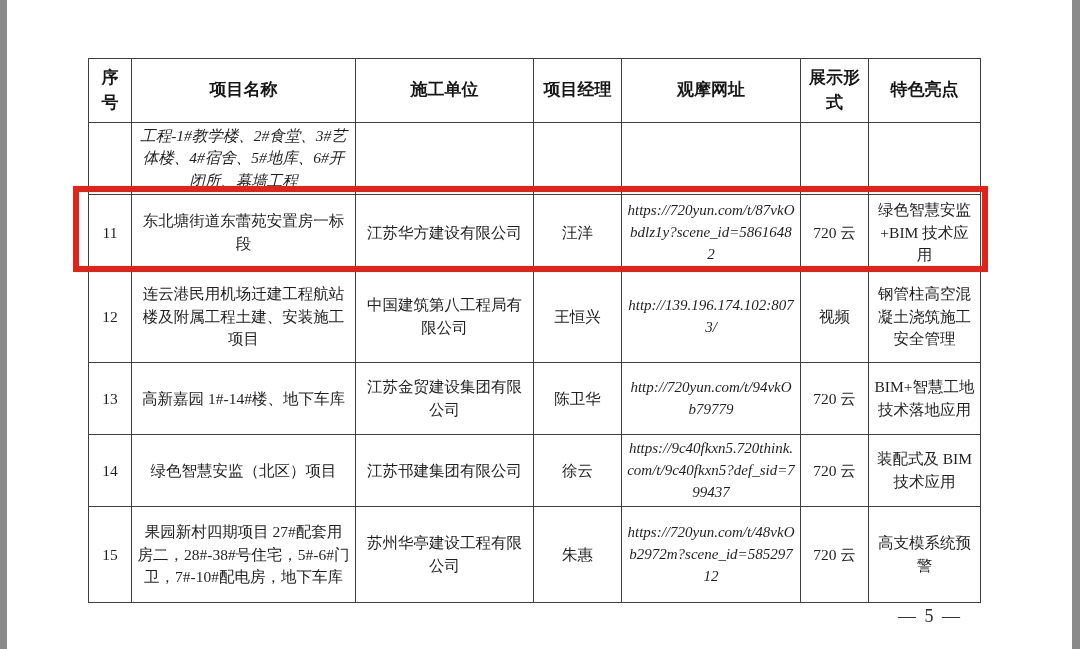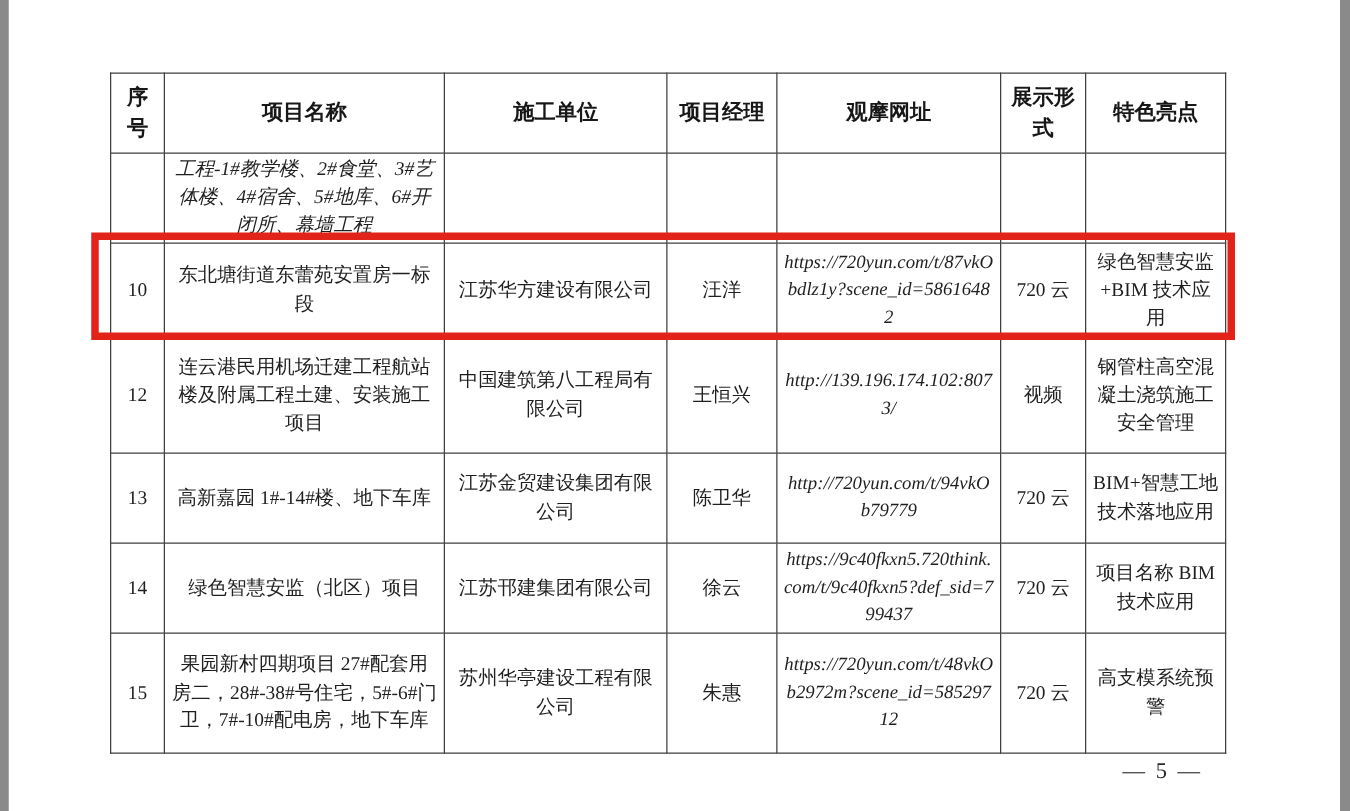--- a/index.html
+++ b/index.html
@@ -80,21 +80,21 @@
       <td></td>
       <td>工程-1#教学楼、2#食堂、3#艺体楼、4#宿舍、5#地库、6#开闭所、幕墙工程</td>
       <td></td>
       <td></td>
       <td></td>
       <td></td>
       <td></td>
     </tr>
 
     <tr class="r11">
-      <td>10</td>
+      <td>11</td>
       <td>东北塘街道东蕾苑安置房一标段</td>
       <td>江苏华方建设有限公司</td>
       <td>汪洋</td>
       <td class="url-cell">https://720yun.com/t/87vkObdlz1y?scene_id=58616482</td>
       <td>720 云</td>
       <td>绿色智慧安监+BIM 技术应用</td>
     </tr>
 
     <tr class="r12">
       <td>12</td>
@@ -116,21 +116,21 @@
       <td>BIM+智慧工地技术落地应用</td>
     </tr>
 
     <tr class="r14">
       <td>14</td>
       <td>绿色智慧安监（北区）项目</td>
       <td>江苏邗建集团有限公司</td>
       <td>徐云</td>
       <td class="url-cell">https://9c40fkxn5.720think.com/t/9c40fkxn5?def_sid=799437</td>
       <td>720 云</td>
-      <td>项目名称 BIM 技术应用</td>
+      <td>装配式及 BIM 技术应用</td>
     </tr>
 
     <tr class="r15">
       <td>15</td>
       <td>果园新村四期项目 27#配套用房二，28#-38#号住宅，5#-6#门卫，7#-10#配电房，地下车库</td>
       <td>苏州华亭建设工程有限公司</td>
       <td>朱惠</td>
       <td class="url-cell">https://720yun.com/t/48vkOb2972m?scene_id=58529712</td>
       <td>720 云</td>
       <td>高支模系统预警</td>

